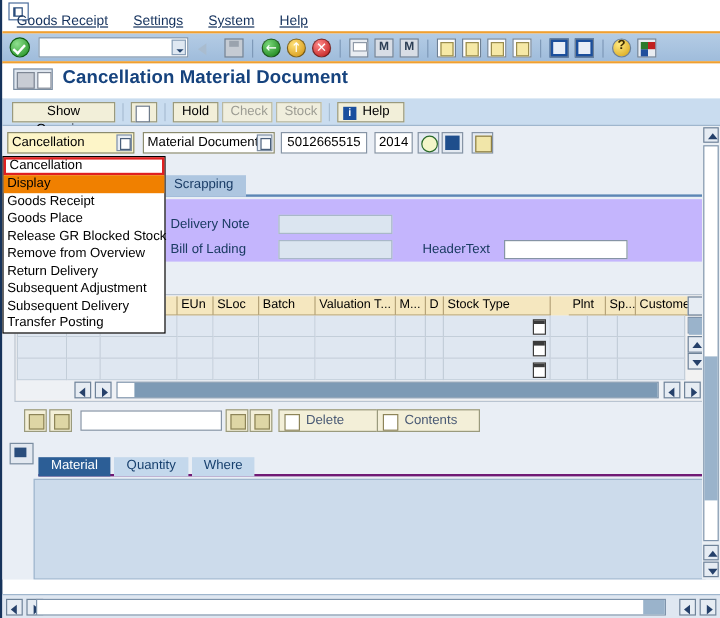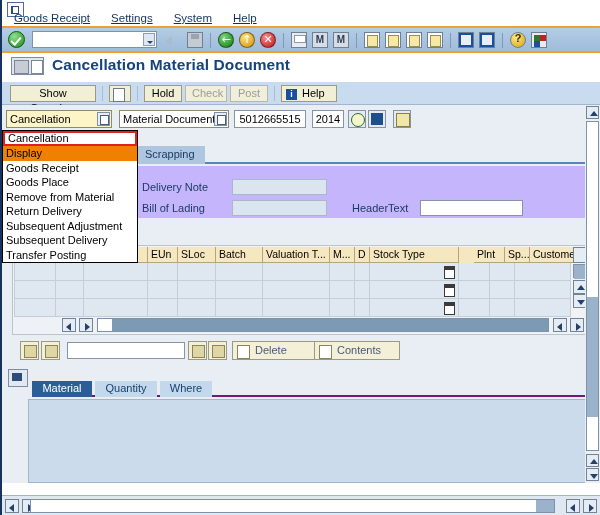--- a/index.html
+++ b/index.html
@@ -603,21 +603,21 @@
 
   <div class="apptoolbar">
     <div class="btn" style="left:8px; width:86px;">Show Overview</div>
     <div class="btn-sep" style="left:100px;"></div>
     <div class="btn" style="left:107px; width:22px; padding:0;">
       <span class="doc-btn-glyph"></span>
     </div>
     <div class="btn-sep" style="left:135px;"></div>
     <div class="btn" style="left:142px; width:38px;">Hold</div>
     <div class="btn disabled" style="left:183px; width:42px;">Check</div>
-    <div class="btn disabled" style="left:228px; width:38px;">Post</div>
+    <div class="btn disabled" style="left:228px; width:38px;">Stock</div>
     <div class="btn-sep" style="left:272px;"></div>
     <div class="btn" style="left:279px; width:56px; padding-left:20px; text-align:left;">
       <span class="help-btn-glyph">i</span>
       <span>Help</span>
     </div>
   </div>
 
   <div class="body-area">
 
     <div class="sel-row">
@@ -801,20 +801,21 @@
       </div>
     <div class="sb-btn left" style="position:absolute;right:20px;top:3px;"></div>
     <div class="sb-btn right" style="position:absolute;right:3px;top:3px;"></div>
   </div>
 
   <div class="ddlist">
     <div class="dditem outlined">Cancellation</div>
     <div class="dditem highlight">Display</div>
     <div class="dditem">Goods Receipt</div>
     <div class="dditem">Goods Place</div>
-    <div class="dditem">Remove from Material</div>
+    <div class="dditem">Release GR Blocked Stock</div>
+    <div class="dditem">Remove from Overview</div>
     <div class="dditem">Return Delivery</div>
     <div class="dditem">Subsequent Adjustment</div>
     <div class="dditem">Subsequent Delivery</div>
     <div class="dditem">Transfer Posting</div>
   </div>
 
 </div>
 
 </body></html>

